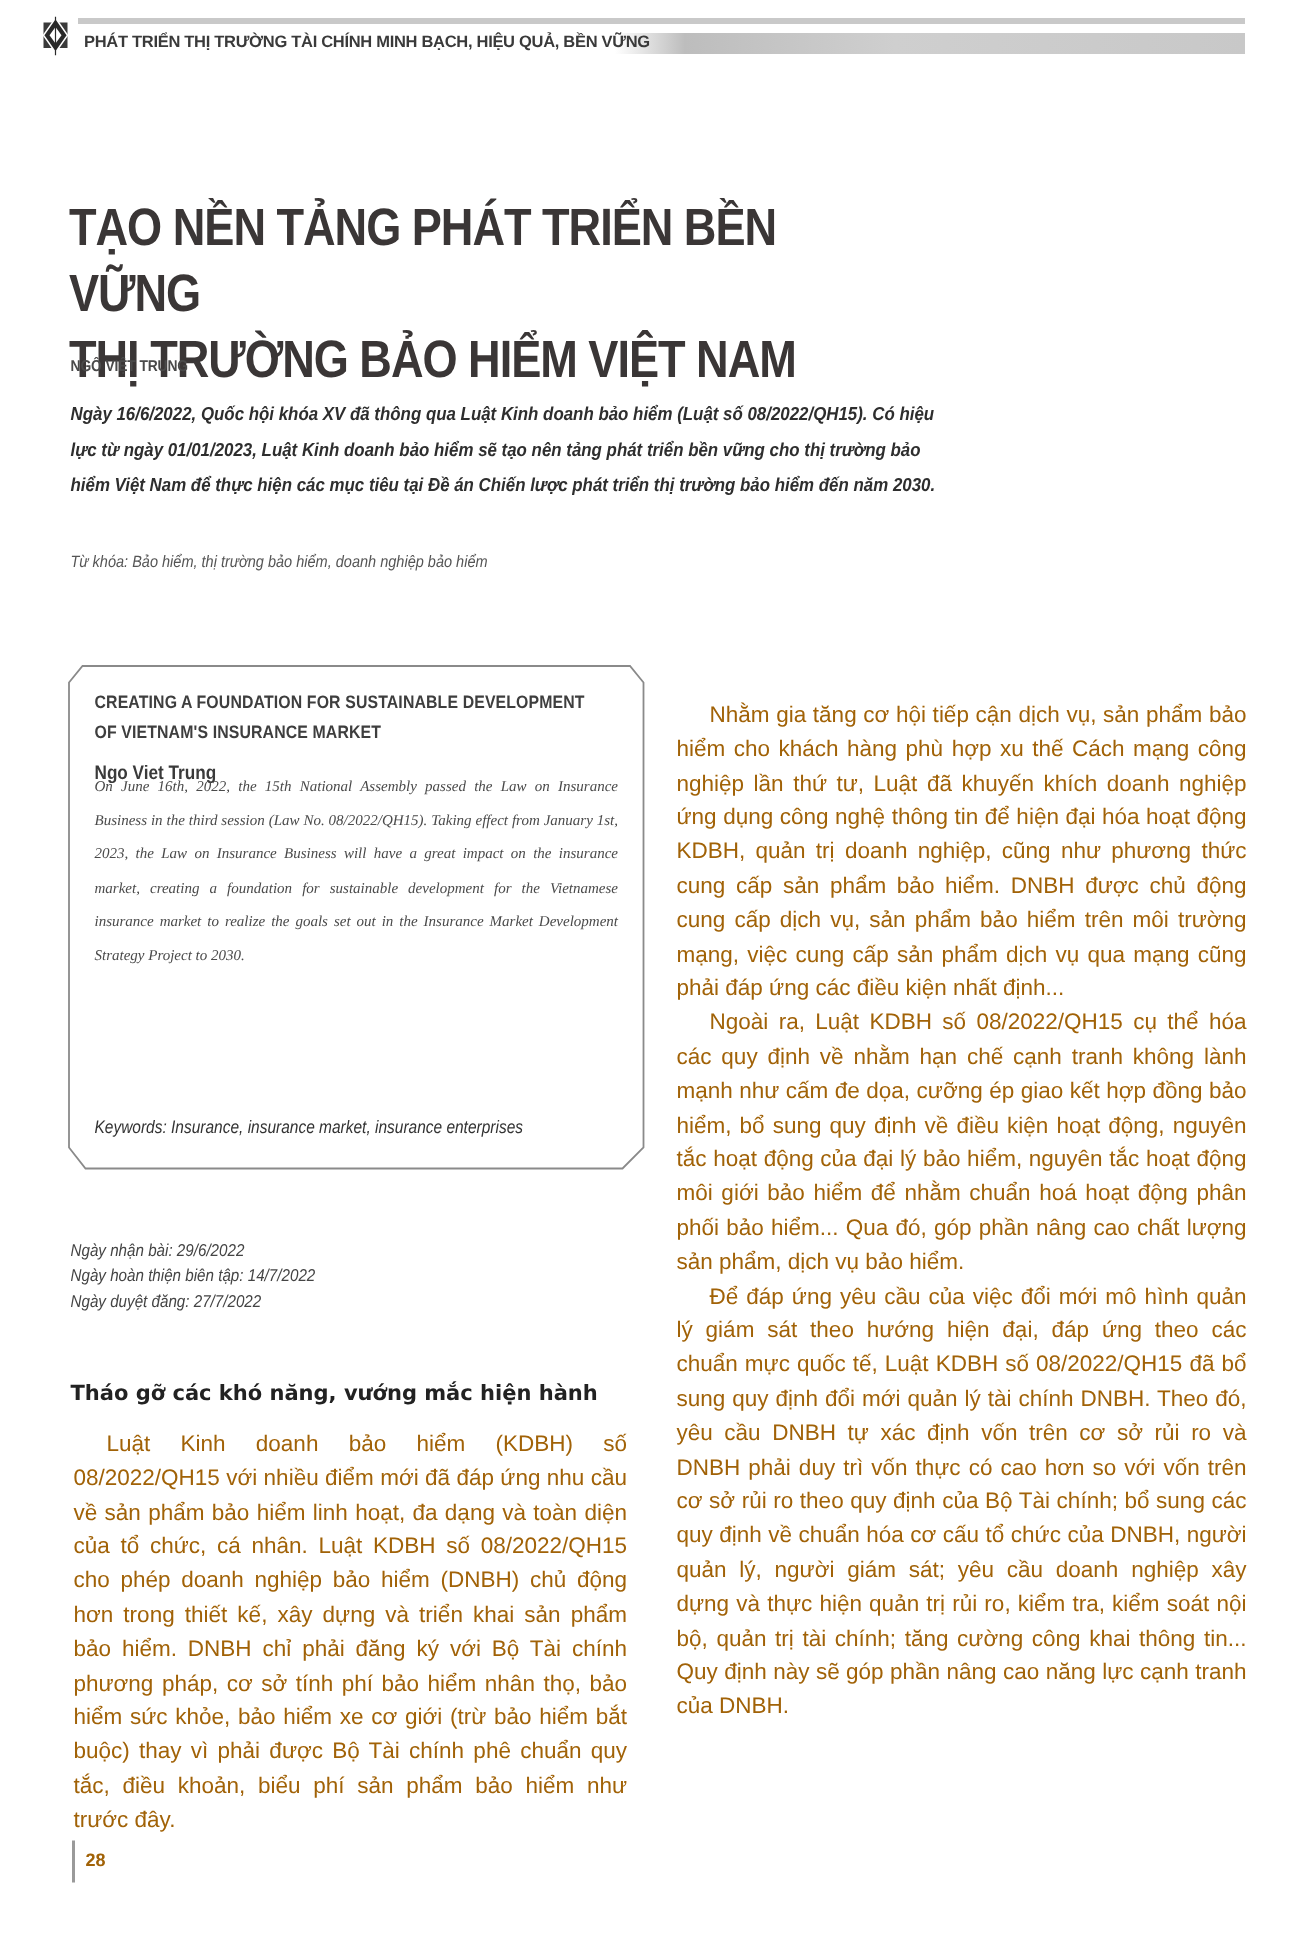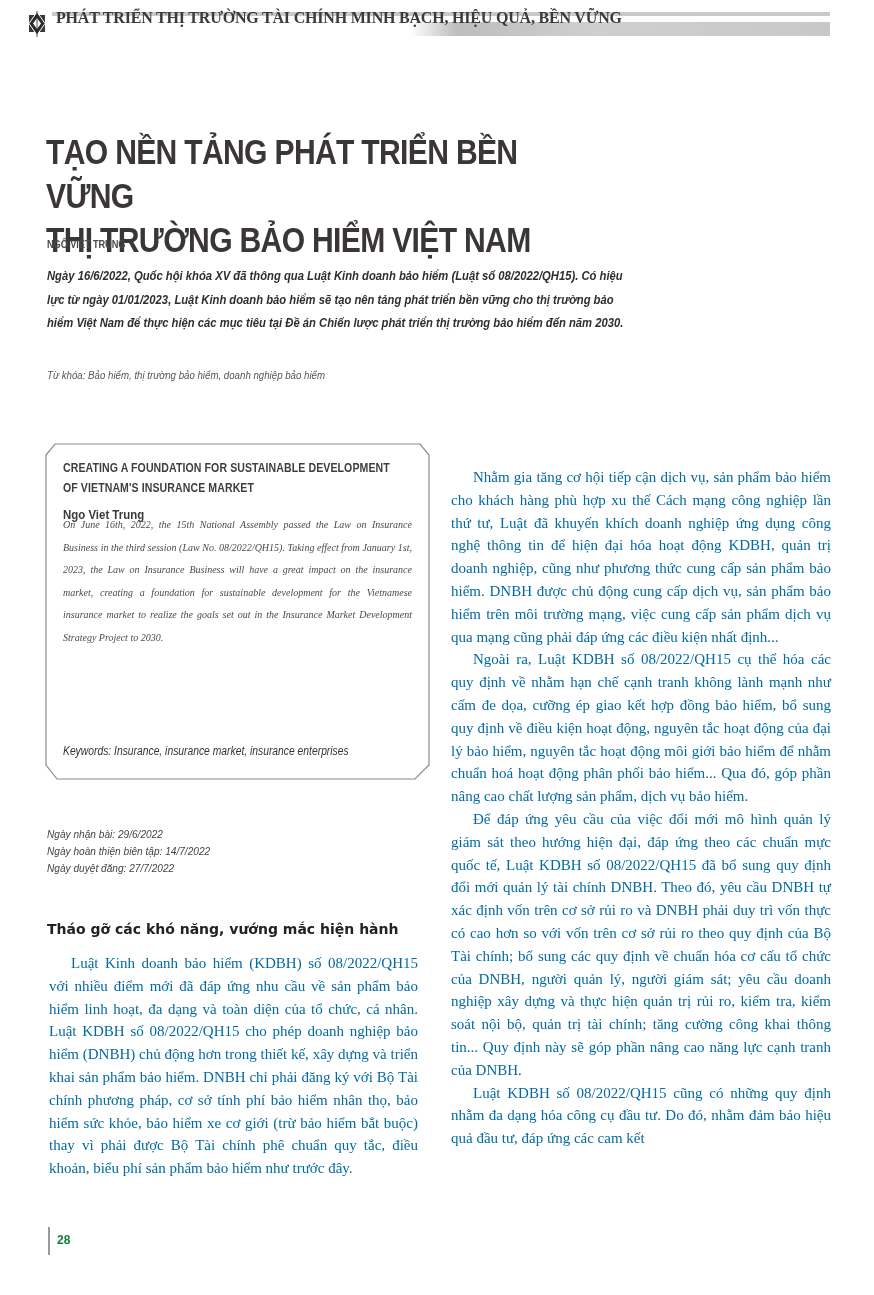--- a/index.html
+++ b/index.html
@@ -4,22 +4,22 @@
 <style>
   html, body { margin: 0; padding: 0; background: #ffffff; }
   body { width: 874px; height: 1295px; position: relative; overflow: hidden; color: #2b2b2b; }
   .abs { position: absolute; }
 
   
   .hdr-thin { left: 52px; top: 12px; width: 778px; height: 4px; background: #c9c9c9; }
   .hdr-band { left: 52px; top: 22px; width: 778px; height: 14px;
     background: linear-gradient(90deg, #ffffff 0%, #ffffff 46%, #bdbdbd 52%, #cfcfcf 70%, #c8c8c8 100%); }
   .hdr-logo { left: 28px; top: 11px; width: 18px; height: 26px; }
-  .hdr-text { left: 56px; top: 11px; font-family: Liberation Serif, serif; font-weight: 700;
-    font-size: 16px; letter-spacing: -0.2px; color: #3a3a3a; white-space: nowrap; line-height: 14px; }
+  .hdr-text { left: 56px; top: 21px; font-family: Liberation Sans, sans-serif; font-weight: 700;
+    font-size: 11px; letter-spacing: -0.2px; color: #3a3a3a; white-space: nowrap; line-height: 14px; }
 
   
   .title { left: 46px; top: 130px; width: 620px; font-family: "Liberation Sans", sans-serif;
     font-weight: 700; font-size: 35px; line-height: 44px; color: #3a3636; letter-spacing: -0.8px;
     transform: scaleX(0.86); transform-origin: left top; }
   .author { left: 47px; top: 238px; font-family: "Liberation Sans", sans-serif; font-weight: 700;
     font-size: 10.5px; color: #4a4a4a; letter-spacing: -0.1px; transform: scaleX(0.88); transform-origin: left top; }
 
   .lead { left: 47px; top: 265px; width: 660px; font-family: "Liberation Sans", sans-serif;
     font-style: italic; font-weight: 700; font-size: 12.5px; line-height: 23.5px; color: #2e2e2e;
@@ -42,30 +42,30 @@
 
   
   .dates { left: 47px; top: 826px; font-family: "Liberation Sans", sans-serif; font-style: italic;
     font-size: 11.5px; line-height: 17px; color: #444; transform: scaleX(0.88); transform-origin: left top; }
 
   
   .sec-h { left: 47px; top: 921px; font-family: "DejaVu Sans", sans-serif; font-weight: 700;
     font-size: 14px; color: #222; white-space: nowrap; }
 
   
-  .col { font-family: Liberation Serif, serif; font-size: 15px; line-height: 22.8px; color: #0369a1;
+  .col { font-family: Liberation Sans, sans-serif; font-size: 15px; line-height: 22.8px; color: #a16207;
     text-align: justify; }
   .col p { margin: 0; text-indent: 22px; }
   .col-left { left: 49px; top: 952px; width: 369px; }
   .col-right { left: 451px; top: 466px; width: 380px; }
 
   
   .pg-bar { left: 48px; top: 1227px; width: 2px; height: 28px; background: #9a9a9a; }
   .pg-num { left: 57px; top: 1233px; font-family: "Liberation Sans", sans-serif; font-weight: 700;
-    font-size: 12px; color: #15803d; }
+    font-size: 12px; color: #a16207; }
 </style>
 </head>
 <body>
 
 <div class="abs hdr-thin"></div>
 <div class="abs hdr-band"></div>
 <div class="abs hdr-logo">
   <svg width="18" height="26" viewBox="0 0 18 26">
     <rect x="1" y="4" width="16" height="17" fill="#3a3a3a"></rect>
     <polygon points="9,1 17,12.5 9,24 1,12.5" fill="#2a2a2a" stroke="#ffffff" stroke-width="1"></polygon>
@@ -105,17 +105,16 @@
 <div class="abs sec-h">Tháo gỡ các khó năng, vướng mắc hiện hành</div>
 
 <div class="abs col col-left">
   <p>Luật Kinh doanh bảo hiểm (KDBH) số 08/2022/QH15 với nhiều điểm mới đã đáp ứng nhu cầu về sản phẩm bảo hiểm linh hoạt, đa dạng và toàn diện của tổ chức, cá nhân. Luật KDBH số 08/2022/QH15 cho phép doanh nghiệp bảo hiểm (DNBH) chủ động hơn trong thiết kế, xây dựng và triển khai sản phẩm bảo hiểm. DNBH chỉ phải đăng ký với Bộ Tài chính phương pháp, cơ sở tính phí bảo hiểm nhân thọ, bảo hiểm sức khỏe, bảo hiểm xe cơ giới (trừ bảo hiểm bắt buộc) thay vì phải được Bộ Tài chính phê chuẩn quy tắc, điều khoản, biểu phí sản phẩm bảo hiểm như trước đây.</p>
 </div>
 
 <div class="abs col col-right">
   <p>Nhằm gia tăng cơ hội tiếp cận dịch vụ, sản phẩm bảo hiểm cho khách hàng phù hợp xu thế Cách mạng công nghiệp lần thứ tư, Luật đã khuyến khích doanh nghiệp ứng dụng công nghệ thông tin để hiện đại hóa hoạt động KDBH, quản trị doanh nghiệp, cũng như phương thức cung cấp sản phẩm bảo hiểm. DNBH được chủ động cung cấp dịch vụ, sản phẩm bảo hiểm trên môi trường mạng, việc cung cấp sản phẩm dịch vụ qua mạng cũng phải đáp ứng các điều kiện nhất định...</p>
   <p>Ngoài ra, Luật KDBH số 08/2022/QH15 cụ thể hóa các quy định về nhằm hạn chế cạnh tranh không lành mạnh như cấm đe dọa, cưỡng ép giao kết hợp đồng bảo hiểm, bổ sung quy định về điều kiện hoạt động, nguyên tắc hoạt động của đại lý bảo hiểm, nguyên tắc hoạt động môi giới bảo hiểm để nhằm chuẩn hoá hoạt động phân phối bảo hiểm... Qua đó, góp phần nâng cao chất lượng sản phẩm, dịch vụ bảo hiểm.</p>
   <p>Để đáp ứng yêu cầu của việc đổi mới mô hình quản lý giám sát theo hướng hiện đại, đáp ứng theo các chuẩn mực quốc tế, Luật KDBH số 08/2022/QH15 đã bổ sung quy định đổi mới quản lý tài chính DNBH. Theo đó, yêu cầu DNBH tự xác định vốn trên cơ sở rủi ro và DNBH phải duy trì vốn thực có cao hơn so với vốn trên cơ sở rủi ro theo quy định của Bộ Tài chính; bổ sung các quy định về chuẩn hóa cơ cấu tổ chức của DNBH, người quản lý, người giám sát; yêu cầu doanh nghiệp xây dựng và thực hiện quản trị rủi ro, kiểm tra, kiểm soát nội bộ, quản trị tài chính; tăng cường công khai thông tin... Quy định này sẽ góp phần nâng cao năng lực cạnh tranh của DNBH.</p>
-  <p>Luật KDBH số 08/2022/QH15 cũng có những quy định nhằm đa dạng hóa công cụ đầu tư. Do đó, nhằm đảm bảo hiệu quả đầu tư, đáp ứng các cam kết</p>
 </div>
 
 <div class="abs pg-bar"></div>
 <div class="abs pg-num">28</div>
 
 </body></html>

